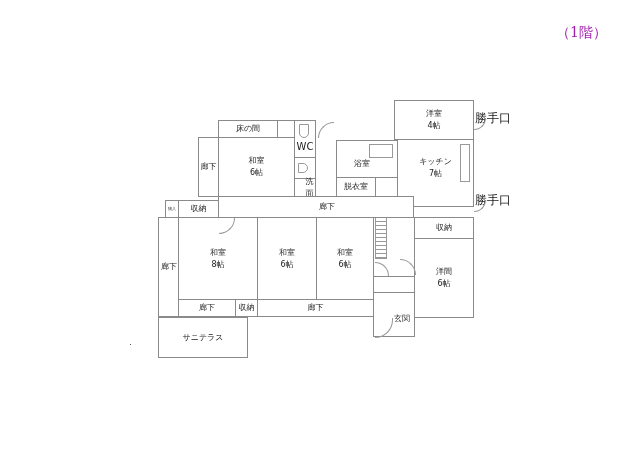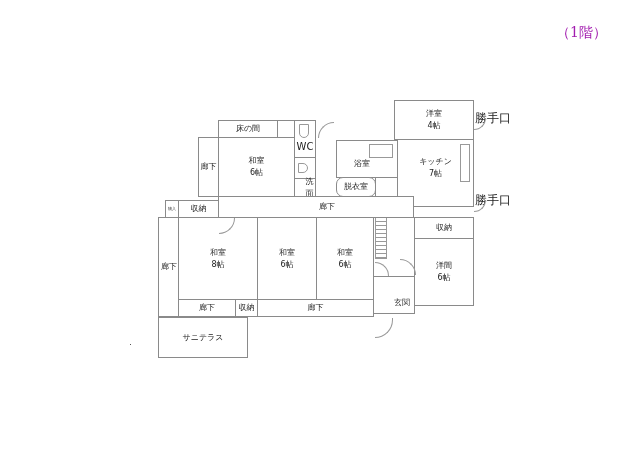--- a/index.html
+++ b/index.html
@@ -44,21 +44,21 @@
       <span class="lbl">和室
 6帖</span>
     </div>
 
   <div class="door" style="left:318px;top:122px;width:16px;height:16px;border-radius:16px 0 0 0;border-right:none;border-bottom:none;"></div>
 
   <div class="room" style="left:336px;top:140px;width:62px;height:38px;padding-left:6px;">
       <span class="lbl" style="margin-right:16px;margin-top:10px;">浴室</span>
     </div>
   <div class="fixture" style="left:369px;top:144px;width:24px;height:14px;"></div>
-  <div class="room" style="left:336px;top:177px;width:40px;height:20px;border-radius:7px;">
+  <div class="room" style="left:336px;top:177px;width:40px;height:20px;">
       <span class="lbl">脱衣室</span>
     </div>
   <div class="room" style="left:375px;top:177px;width:23px;height:20px;"></div>
 
   <div class="room" style="left:394px;top:100px;width:80px;height:40px;">
       <span class="lbl">洋室
 4帖</span>
     </div>
   <div class="room" style="left:397px;top:139px;width:77px;height:68px;">
       <span class="lbl" style="margin-top:-10px;">キッチン
@@ -95,36 +95,36 @@
       <span class="lbl">和室
 6帖</span>
     </div>
   <div class="room" style="left:316px;top:217px;width:58px;height:83px;">
       <span class="lbl">和室
 6帖</span>
     </div>
   <div class="stairs"></div>
   <div class="room" style="left:373px;top:217px;width:42px;height:60px;background:transparent;"></div>
   <div class="door" style="left:375px;top:262px;width:14px;height:14px;border-radius:0 14px 0 0;border-left:none;border-bottom:none;"></div>
-  <div class="room" style="left:414px;top:238px;width:60px;height:68px;">
+  <div class="room" style="left:414px;top:238px;width:60px;height:80px;">
       <span class="lbl">洋間
 6帖</span>
     </div>
   <div class="door" style="left:400px;top:259px;width:16px;height:16px;border-radius:0 16px 0 0;border-left:none;border-bottom:none;"></div>
 
   <div class="room" style="left:178px;top:299px;width:58px;height:18px;">
       <span class="lbl">廊下</span>
     </div>
   <div class="room" style="left:235px;top:299px;width:23px;height:18px;">
       <span class="lbl">収納</span>
     </div>
   <div class="room" style="left:257px;top:299px;width:117px;height:18px;">
       <span class="lbl">廊下</span>
     </div>
-  <div class="room" style="left:373px;top:276px;width:42px;height:38px;align-items:flex-start;justify-content:flex-end;padding:20px 4px 0 0;">
+  <div class="room" style="left:373px;top:292px;width:42px;height:45px;align-items:flex-start;justify-content:flex-end;padding:20px 4px 0 0;">
       <span class="lbl">玄関</span>
     </div>
   <div class="door" style="left:375px;top:318px;width:18px;height:20px;border-radius:0 0 18px 0;border-left:none;border-top:none;"></div>
 
   <div class="room" style="left:158px;top:317px;width:90px;height:41px;">
       <span class="lbl">サニテラス</span>
     </div>
 
   <div class="dot" style="left:130px;top:344px;"></div>
 </div>

